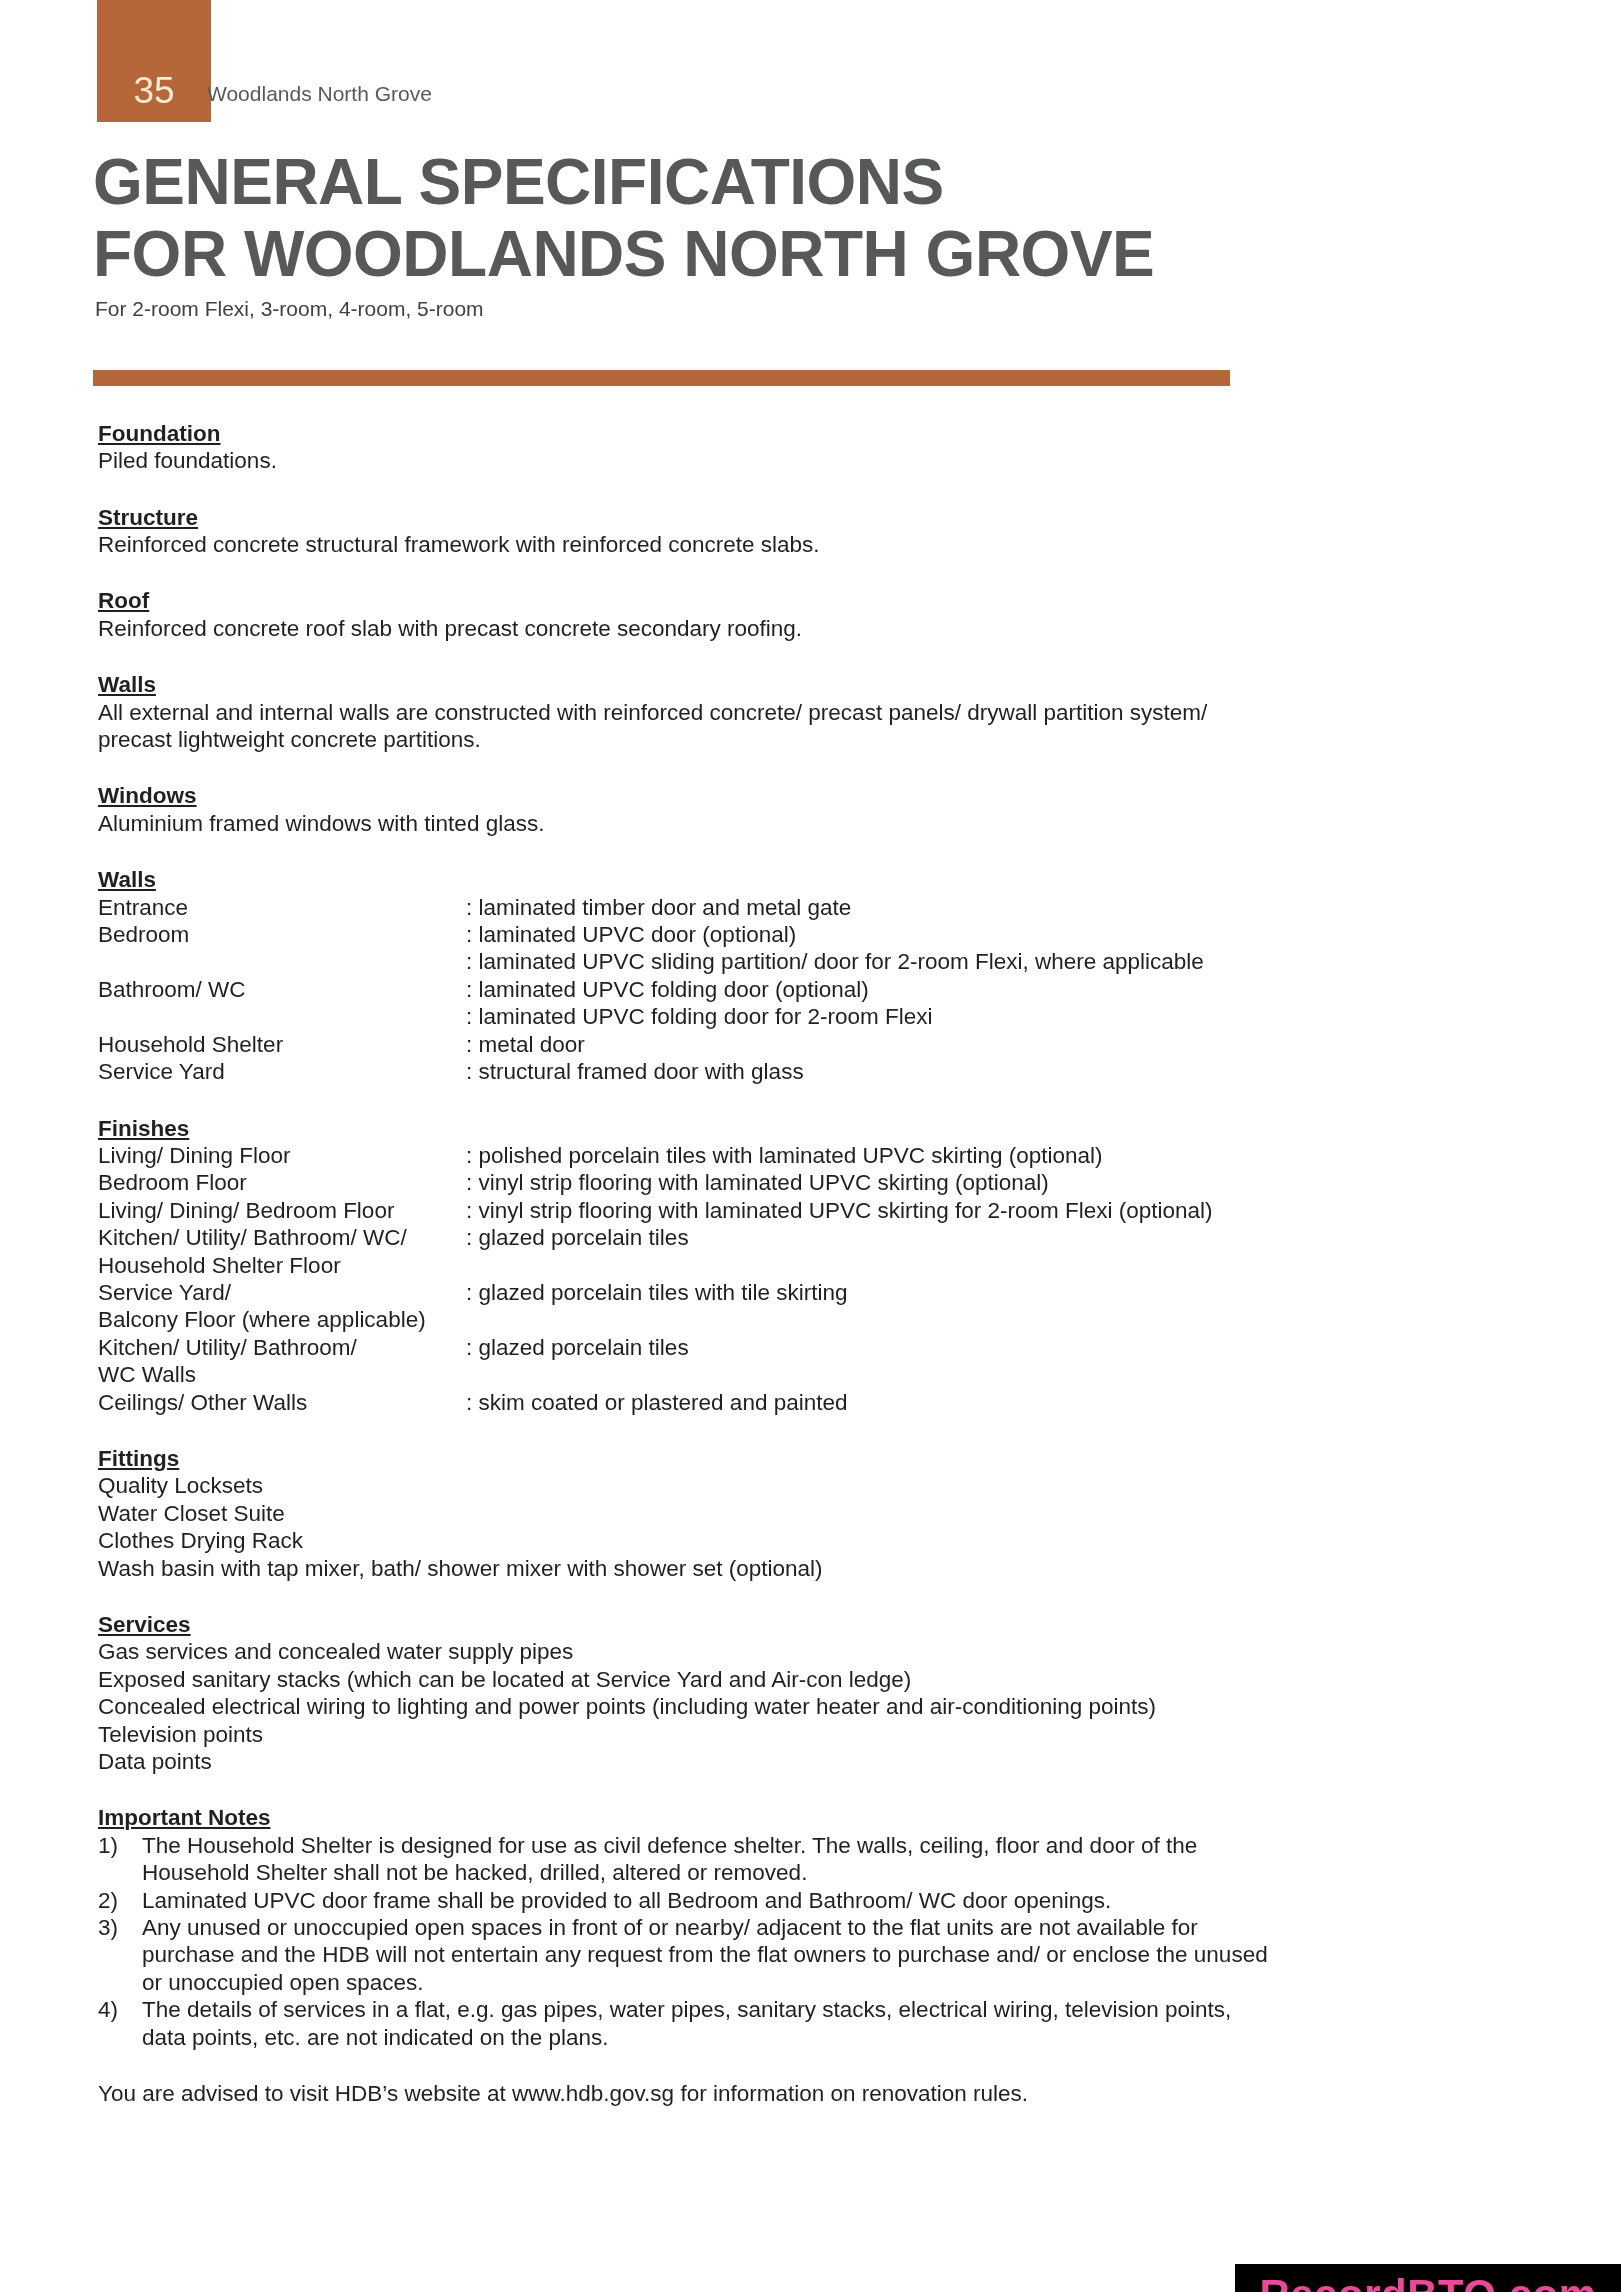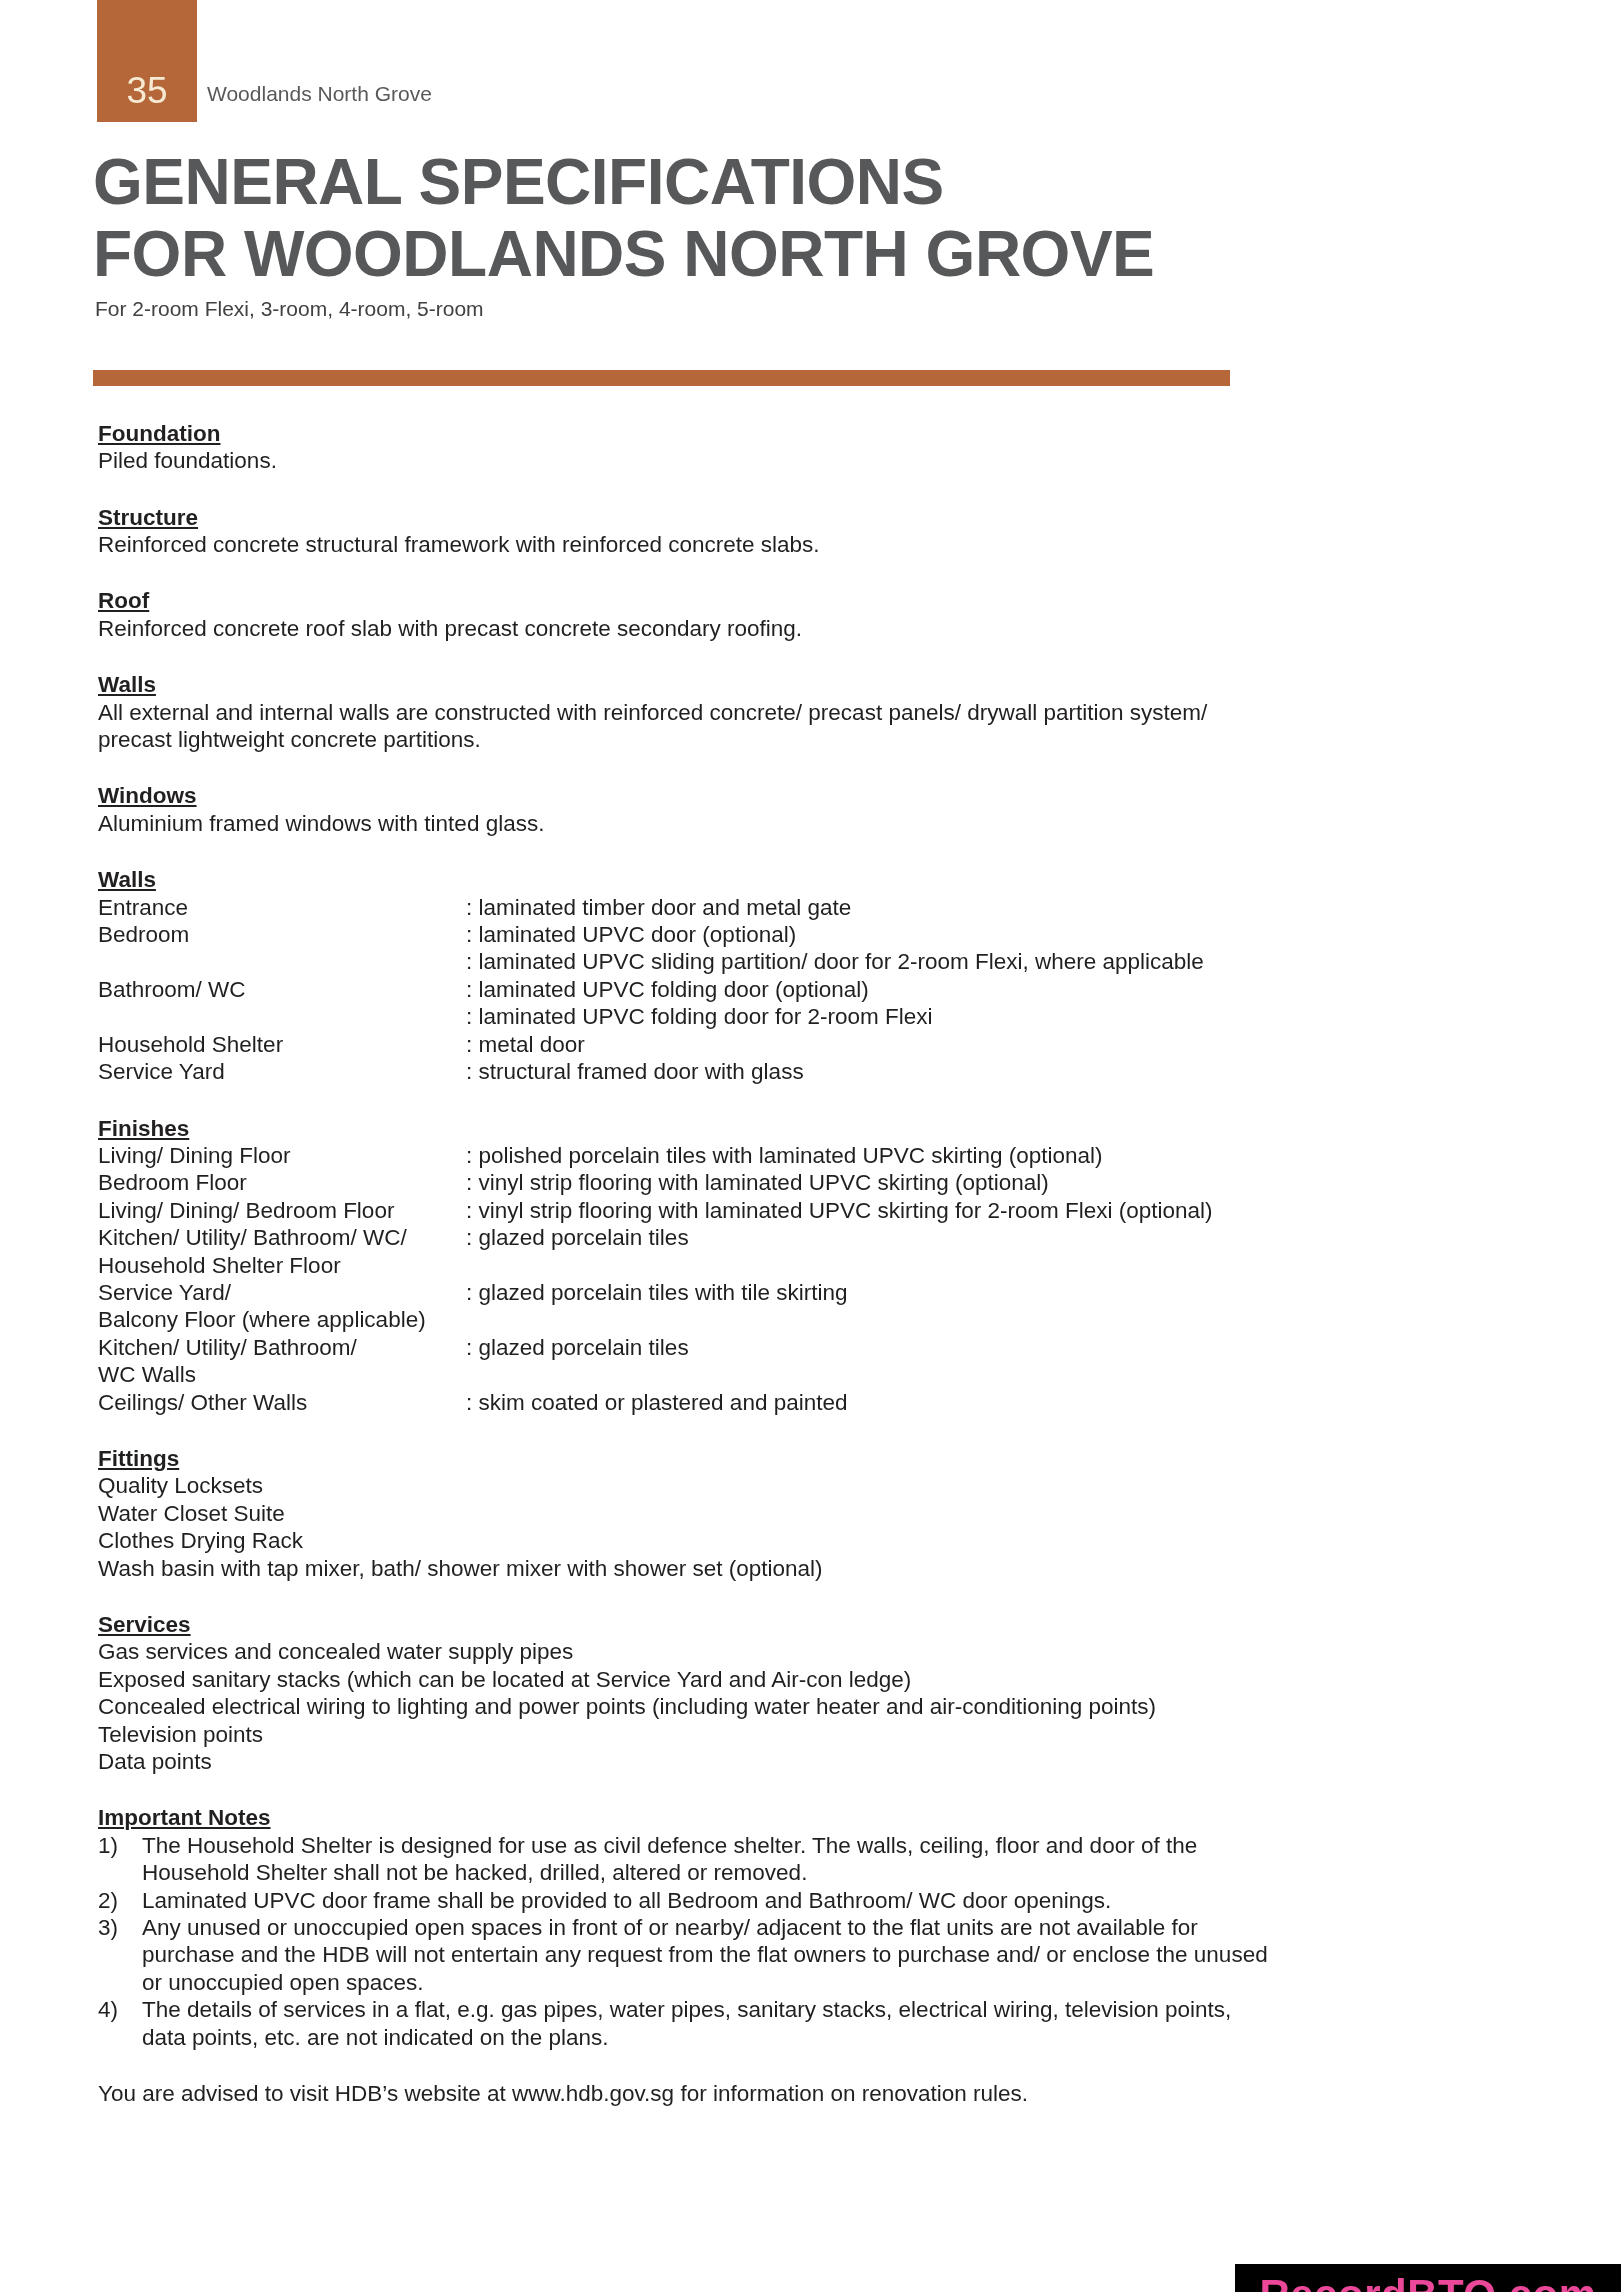--- a/index.html
+++ b/index.html
@@ -10,21 +10,21 @@
     background: #ffffff;
     font-family: "Liberation Sans", sans-serif;
     color: #221f20;
     overflow: hidden;
   }
 
   
   .pagenum-box {
     position: absolute;
     left: 97px; top: 0;
-    width: 100px; height: 122px;
+    width: 114px; height: 122px;
     background: #b5673a;
     display: flex;
     align-items: flex-end;
     justify-content: center;
   }
   .pagenum {
     font-size: 37px;
     line-height: 1;
     color: #f6ead3;
     padding-bottom: 12.7px;

